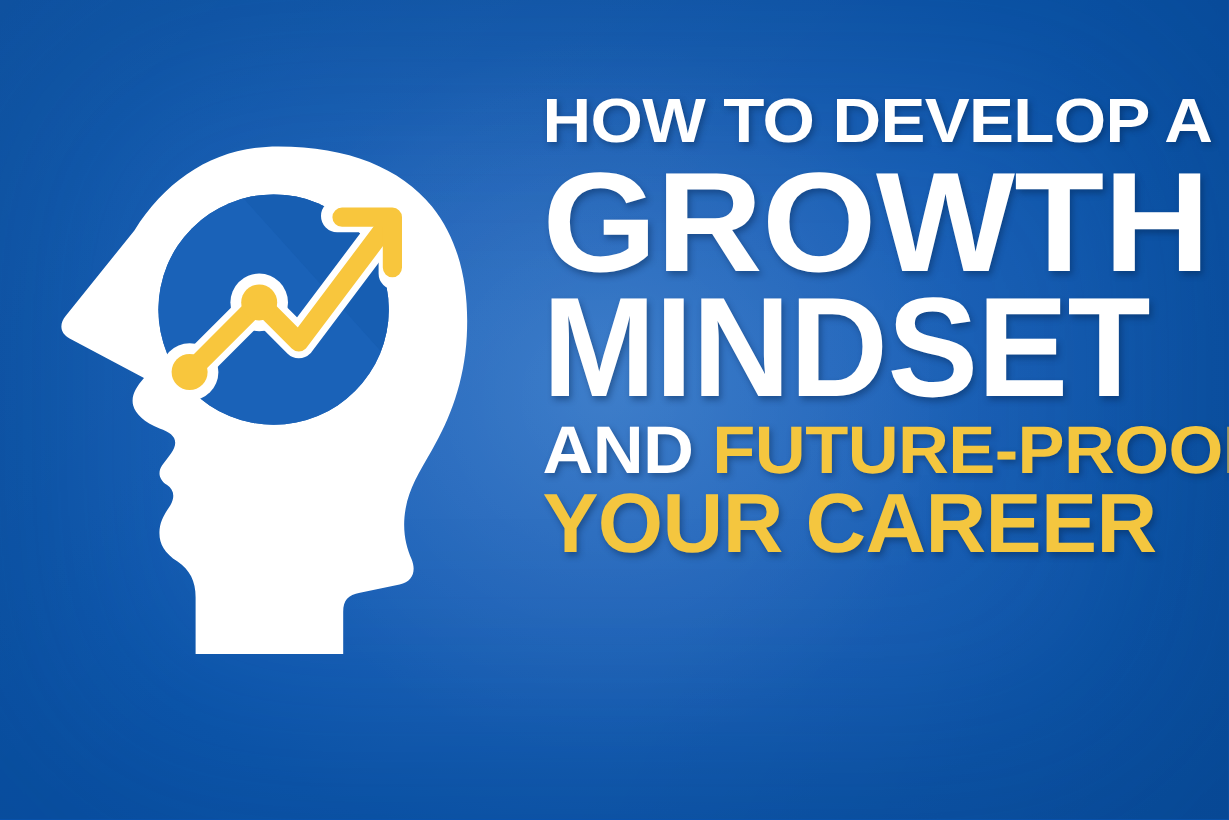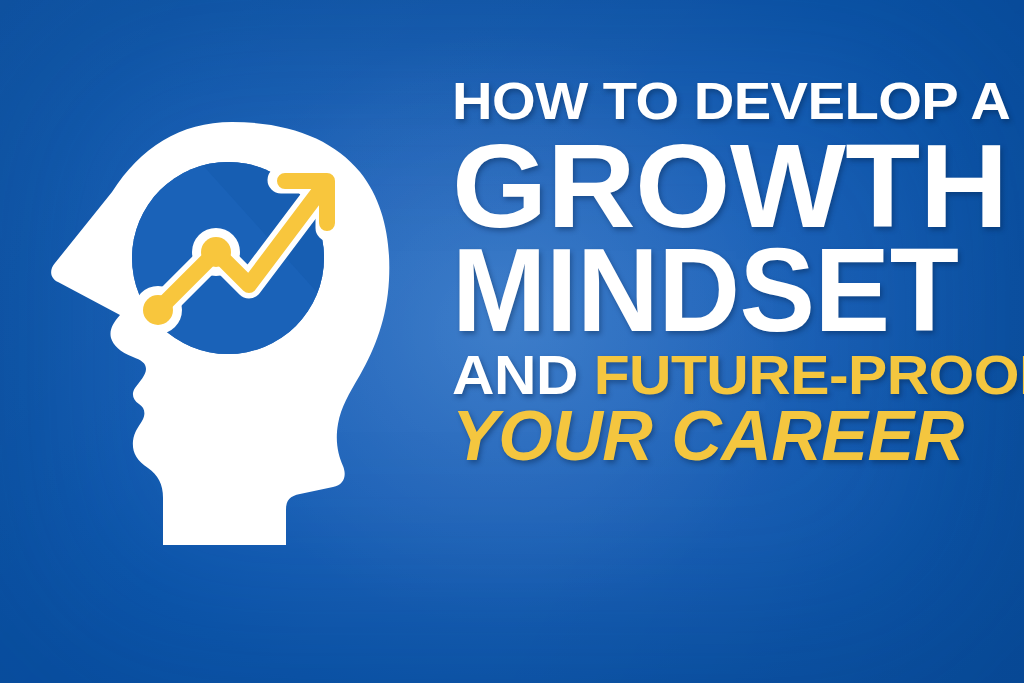--- a/index.html
+++ b/index.html
@@ -92,21 +92,20 @@
     font-size: 56px;
     transform: scaleX(1.05);
     transform-origin: left center;
     margin-bottom: 4px;
   }
   .l5 {
     font-size: 70px;
     transform: scaleX(1.0);
     transform-origin: left center;
     margin-bottom: 2px;
-    font-style: italic;
   }
   .l6 {
     font-size: 68px;
     transform: scaleX(1.0);
     transform-origin: center center;
     text-align: center;
     width: 520px;
     margin-left: 6px;
   }
   .seg { display: inline; }

